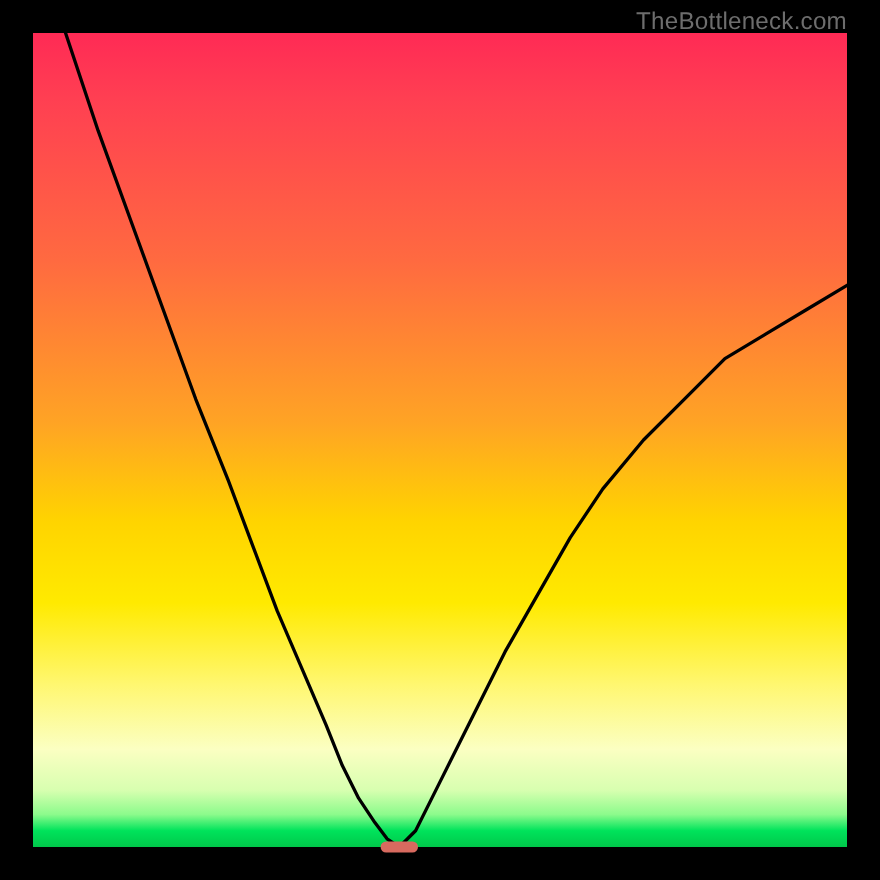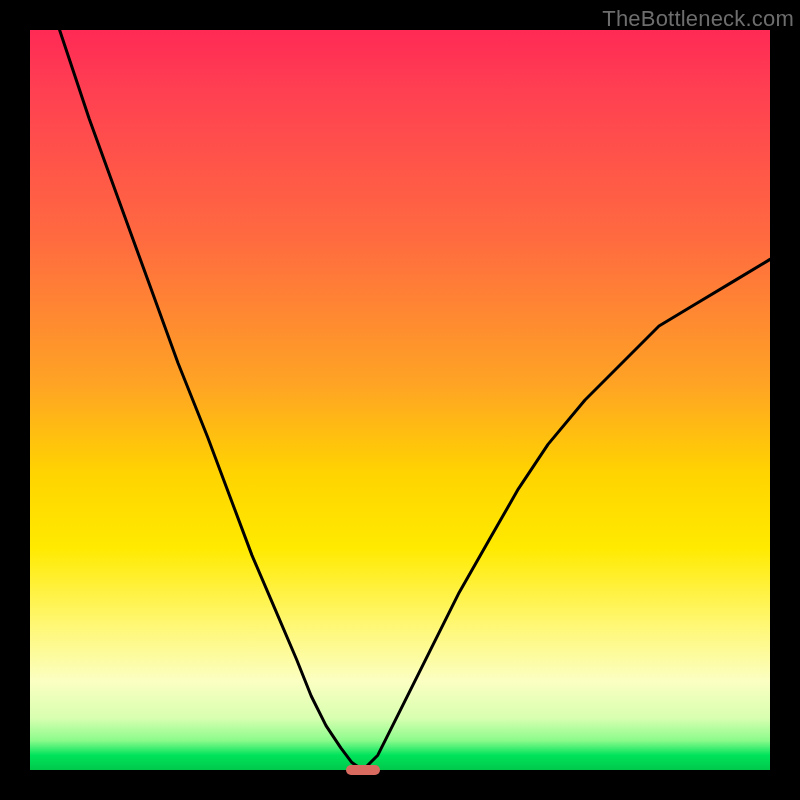--- a/index.html
+++ b/index.html
@@ -34,21 +34,21 @@
       #fbffc2 88%,
       #d8ffb0 93%,
       #8cfb8c 96%,
       #00e35b 98%,
       #00c84a 100%
     );
   }
   .watermark {
     position: absolute;
     top: 6px;
-    right: 6px;
+    right: 30px;
     color: #6d6d6d;
     font-size: 22px;
     font-weight: 400;
     letter-spacing: 0.2px;
     user-select: none;
   }
   svg.curve {
     position: absolute;
     left: 0;
     top: 0;

